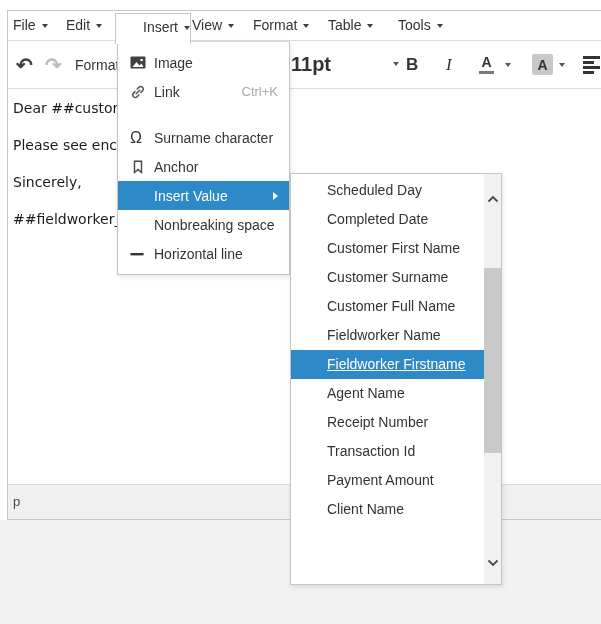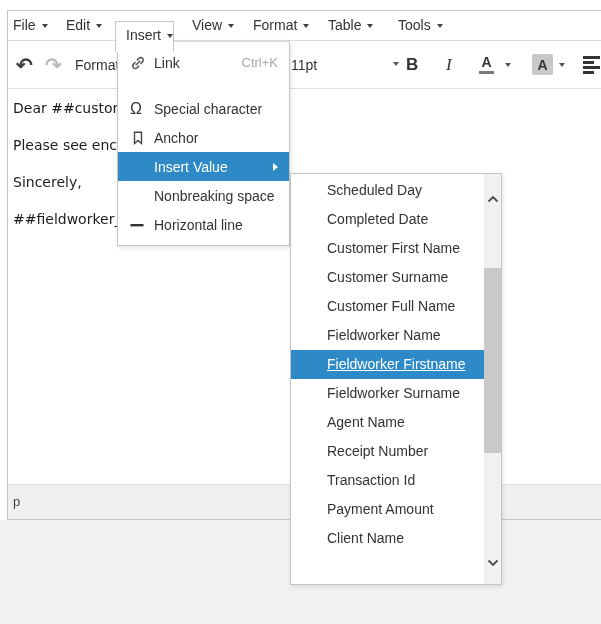--- a/index.html
+++ b/index.html
@@ -12,33 +12,33 @@
 
   
   .editor { position:absolute; left:7px; top:10px; width:604px; height:510px;
             background:#fff; border:1px solid #c5c5c5; }
 
   
   .menubar { position:absolute; left:0; top:0; width:100%; height:30px; border-bottom:1px solid #dcdcdc; }
   .menubar-item { position:absolute; top:0; height:30px; line-height:29px; font-size:14px; color:#333;
                   cursor:default; white-space:nowrap; }
   .menubar-item .caret { margin-left:6px; }
-  .menubar-item.active { top:10px; height:31px; line-height:27px; background:#fff;
-                         border:1px solid #c5c5c5; border-bottom:none; padding-left:10px; z-index:25; }
+  .menubar-item.active { top:2px; height:31px; line-height:27px; background:#fff;
+                         border:1px solid #c5c5c5; border-bottom:none; padding-left:27px; z-index:25; }
   .caret { display:inline-block; width:0; height:0; vertical-align:middle;
            border-left:3.5px solid transparent; border-right:3.5px solid transparent;
            border-top:4.5px solid #404040; }
 
   
   .toolbar { position:absolute; left:0; top:30px; width:100%; height:48px; border-bottom:1px solid #dddddd; }
   .tb { position:absolute; top:0; height:47px; display:flex; align-items:center; background:none; border:none; color:#333; }
   .tb-undo { left:8px;  font-size:20px; font-weight:bold; color:#404040; }
   .tb-redo { left:37px; font-size:20px; font-weight:bold; color:#bcbcbc; }
   .tb-formats { left:67px; font-size:14px; color:#333; }
-  .tb-fontsize { left:283px; width:108px; font-size:14px; color:#333; }
+  .tb-fontsize { left:283px; width:108px; font-size:20px; color:#333;font-weight:bold; }
   .tb-fontsize .caret { position:absolute; right:0; top:21px; border-top-color:#555; }
   .tb-bold { left:398px; font-size:17px; font-weight:bold; }
   .tb-italic { left:438px; font-size:17px; font-style:italic; font-family:"Liberation Serif", serif; }
   .tb-forecolor { left:471px; }
   .fc-stack { display:flex; flex-direction:column; align-items:center; }
   .fc-a { font-size:14px; font-weight:bold; color:#333; line-height:15px; }
   .fc-bar { width:15px; height:3px; background:#7a7a7a; margin-top:1px; }
   .tb-caret-btn { width:10px; }
   .tb-caret-fore { left:497px; }
   .tb-caret-back { left:551px; }
@@ -161,35 +161,45 @@
     </div>
 
     <div class="statusbar">
       <span class="elpath">p</span>
     </div>
   </div>
 
   <div class="menu" id="insert-menu">
       <div class="menu-item">
         <span class="mi-icon">
+          <svg width="16" height="15" viewBox="0 0 16 15">
+            <rect x="0.5" y="1.5" width="15" height="12" rx="1" fill="#404040"></rect>
+            <path d="M2.5 12 l4-5 3 3.5 2-2 2 3.5z" fill="#fff"></path>
+            <circle cx="11.6" cy="5" r="1.3" fill="#fff"></circle>
+          </svg>
+        </span>
+        <span class="mi-label">Image</span>
+      </div>
+      <div class="menu-item">
+        <span class="mi-icon">
           <svg width="16" height="16" viewBox="0 0 16 16" fill="none" stroke="#555" stroke-width="1.5" stroke-linecap="round">
             <path d="M6.2 9.8l3.6-3.6"></path>
             <path d="M7.3 4.9l1.6-1.6a2.5 2.5 0 0 1 3.6 3.6l-1.6 1.6"></path>
             <path d="M8.7 11.1l-1.6 1.6a2.5 2.5 0 0 1-3.6-3.6l1.6-1.6"></path>
           </svg>
         </span>
         <span class="mi-label">Link</span>
         <span class="mi-shortcut">Ctrl+K</span>
       </div>
       <div class="menu-sep"></div>
       <div class="menu-item">
         <span class="mi-icon">
           <span class="mi-glyph">Ω</span>
         </span>
-        <span class="mi-label">Special character</span>
+        <span class="mi-label">Surname character</span>
       </div>
       <div class="menu-item">
         <span class="mi-icon">
           <svg width="16" height="16" viewBox="0 0 16 16" fill="none" stroke="#444" stroke-width="1.4">
             <path d="M4.5 2.2h7v11.3l-3.5-3-3.5 3z"></path>
           </svg>
         </span>
         <span class="mi-label">Anchor</span>
       </div>
       <div class="menu-item highlighted">
@@ -213,21 +223,20 @@
 
   <div class="submenu">
     <div id="submenu-items">
         <div class="sub-item">Scheduled Day</div>
         <div class="sub-item">Completed Date</div>
         <div class="sub-item">Customer First Name</div>
         <div class="sub-item">Customer Surname</div>
         <div class="sub-item">Customer Full Name</div>
         <div class="sub-item">Fieldworker Name</div>
         <div class="sub-item highlighted">Fieldworker Firstname</div>
-        <div class="sub-item">Fieldworker Surname</div>
         <div class="sub-item">Agent Name</div>
         <div class="sub-item">Receipt Number</div>
         <div class="sub-item">Transaction Id</div>
         <div class="sub-item">Payment Amount</div>
         <div class="sub-item">Client Name</div>
       </div>
     <div class="scrollbar">
       <div class="sb-btn sb-up">
         <svg width="12" height="8" viewBox="0 0 12 8" fill="none" stroke="#4a4a4a" stroke-width="1.8">
             <path d="M1.5 6.5 L6 2 L10.5 6.5"></path>

